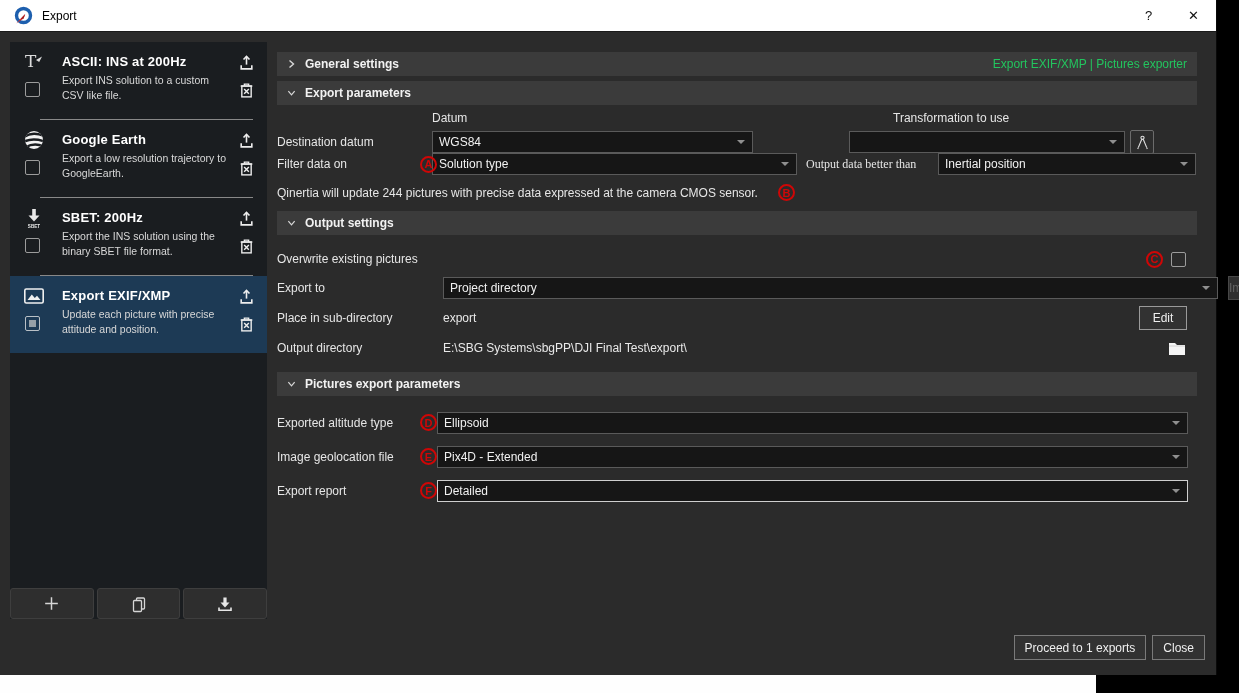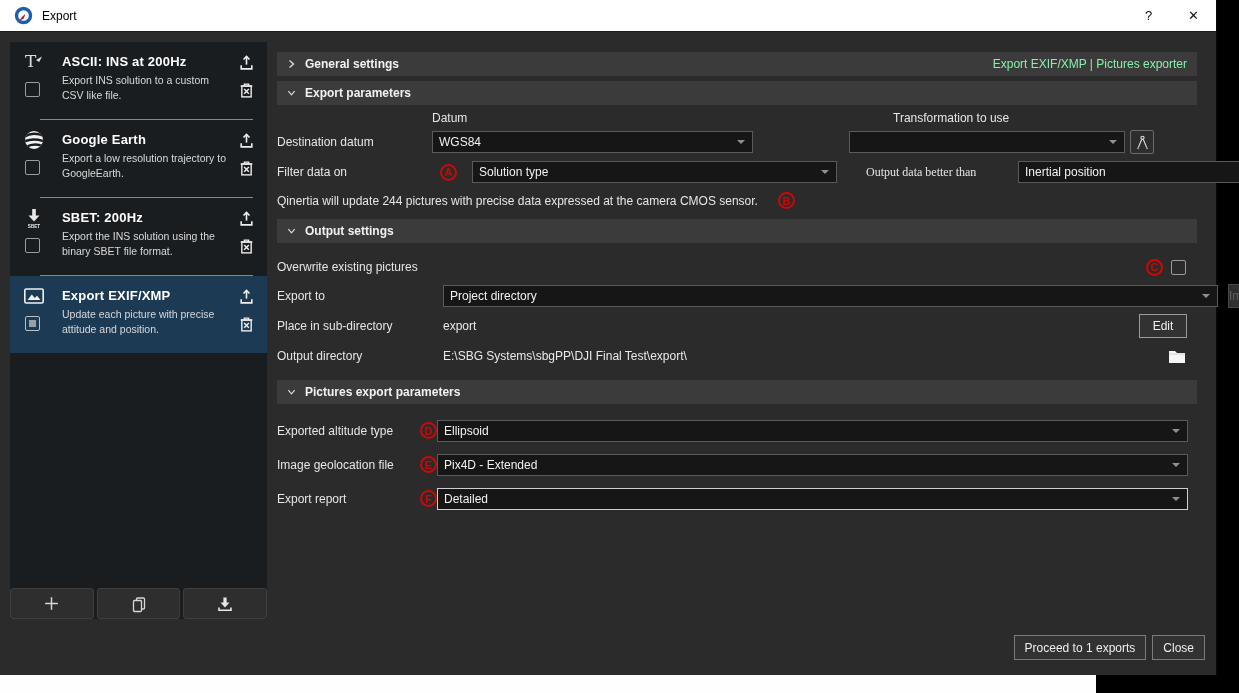--- a/index.html
+++ b/index.html
@@ -36,21 +36,21 @@
   .checkbox.partial::after { content:""; display:block; width:7px; height:7px; margin:3px; background:#96a0a8; }
 
   .sb-buttons { height:31px; display:flex; gap:3px; }
   .sb-btn { flex:1; background:#2e2e2e; border:1px solid #3e3e3e; border-radius:3px; display:flex; align-items:center; justify-content:center; }
 
   
   .main { position:absolute; left:277px; top:10px; width:920px; }
   .sec-header { height:24px; background:#3b3b3b; display:flex; align-items:center; padding:0 10px; }
   .sec-chev { width:9px; height:10px; margin-right:9px; flex:none; }
   .sec-label { font-size:12px; font-weight:bold; color:#f2f2f2; }
-  .sec-context { margin-left:auto; font-size:12px; color:#86efac; }
+  .sec-context { margin-left:auto; font-size:12px; color:#22c55e; }
 
   .label { font-size:12px; color:#e6e6e6; }
   .row { display:flex; align-items:center; }
 
   .combo { position:relative; height:22px; background:#161616; border:1px solid #5a5a5a; display:flex; align-items:center; padding:0 20px 0 6px; font-size:12px; color:#f1f1f1; }
   .combo .caret { position:absolute; right:7px; top:8px; width:0; height:0; border-left:4px solid transparent; border-right:4px solid transparent; border-top:4px solid #8f8f8f; }
   .combo.focused { border-color:#cfcfcf; }
 
   .ann { width:17px; height:17px; border-radius:50%; border:2px solid #cf0606; color:#cf0606; font-size:11px; font-weight:bold; display:flex; align-items:center; justify-content:center; flex:none; background:rgba(0,0,0,0); z-index:2; }
 
@@ -62,21 +62,21 @@
   .hdr-general { margin-top:10px; }
   .hdr-params  { margin-top:5px; }
   .row-collabels { margin-top:6px; height:16px; position:relative; }
   .row-collabels .col1 { position:absolute; left:155px; top:0; }
   .row-collabels .col2 { position:absolute; left:616px; top:0; }
   .row-dest { margin-top:4px; height:22px; }
   .row-dest .label { width:155px; flex:none; }
   .combo-datum { width:321px; flex:none; }
   .combo-transf { width:276px; flex:none; margin-left:96px; }
   .row-dest .icon-btn { margin-left:5px; }
-  .row-filter { margin-top:8px; height:22px;gap:20px; }
+  .row-filter { height:22px; }
   .row-filter .label.l1 { width:143px; flex:none; }
   .row-filter .ann { margin-right:-5px; }
   .combo-filter { width:365px; flex:none; }
   .label.l2 { margin-left:9px; width:124px; flex:none;font-family:Liberation Serif, serif; }
   .combo-better { width:258px; flex:none; margin-left:8px; }
   .row-info { margin-top:9px; height:17px;gap:16px; }
   .row-info .info-text { font-size:12px; color:#e6e6e6; }
   .row-info .ann { margin-left:4px; }
   .hdr-output { margin-top:10px; }
   .row-overwrite { margin-top:15px; height:18px; padding-right:11px; }

